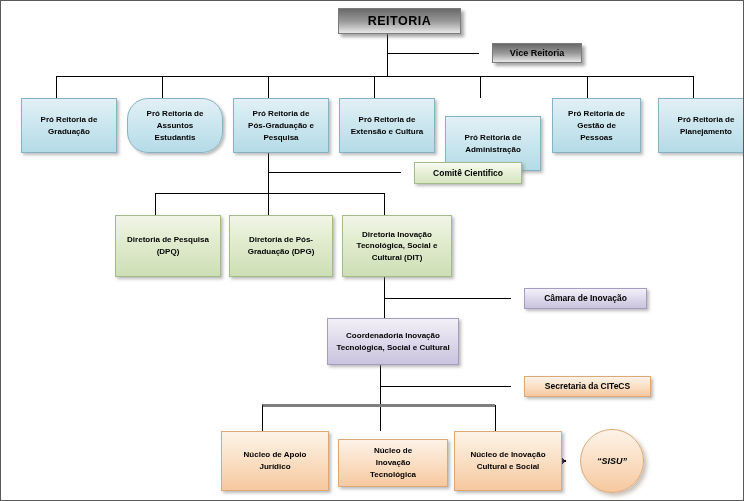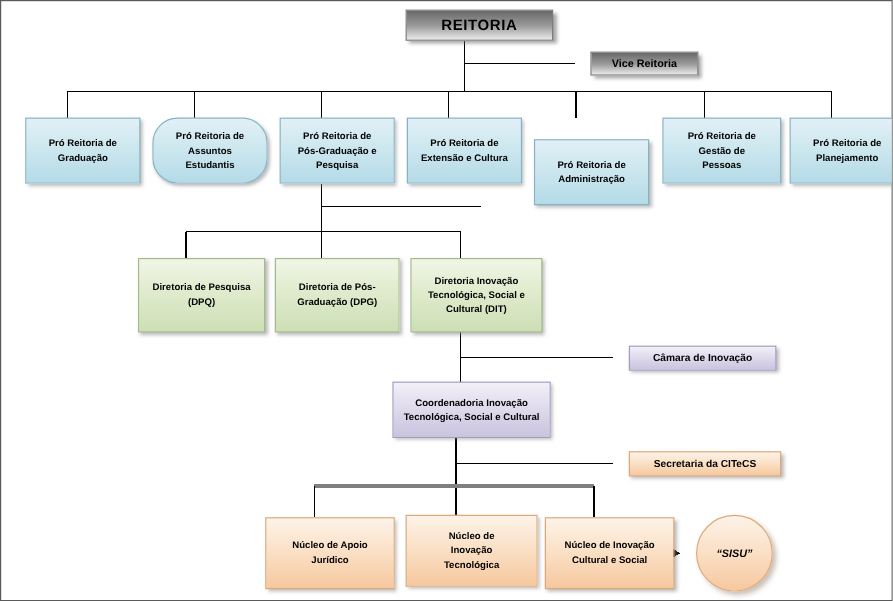--- a/index.html
+++ b/index.html
@@ -105,33 +105,34 @@
 
   <div class="box gray t12" style="left:324px;top:7px;width:123px;height:26px;">REITORIA</div>
 
   <div class="box gray t9" style="left:478px;top:42px;width:90px;height:20px;">Vice Reitoria</div>
 
   <div class="box blue" style="left:7px;top:97px;width:96px;height:55px;padding:0 10px;">Pró Reitoria de Graduação</div>
   <div class="box blue" style="left:113px;top:97px;width:96px;height:55px;padding:0 10px;border-radius:21px;">Pró Reitoria de Assuntos Estudantis</div>
   <div class="box blue" style="left:219px;top:97px;width:96px;height:55px;padding:0 10px;">Pró Reitoria de Pós-Graduação e Pesquisa</div>
   <div class="box blue" style="left:325px;top:97px;width:96px;height:55px;padding:0 10px;">Pró Reitoria de Extensão e Cultura</div>
   <div class="box blue" style="left:431px;top:115px;width:96px;height:55px;padding:0 8px;">Pró Reitoria de Administração</div>
-  <div class="box blue" style="left:538px;top:97px;width:99px;height:55px;padding:0 14px;">Pró Reitoria de Gestão de Pessoas</div>
+  <div class="box blue" style="left:538px;top:97px;width:89px;height:55px;padding:0 14px;">Pró Reitoria de Gestão de Pessoas</div>
   <div class="box blue" style="left:644px;top:97px;width:96px;height:55px;padding:0 8px;">Pró Reitoria de Planejamento</div>
 
+  <div class="box greenlite t85" style="left:400px;top:161px;width:108px;height:22px;">Comitê Cientifico</div>
 
   <div class="box green" style="left:101px;top:214px;width:106px;height:62px;padding:0 0;">Diretoria de Pesquisa (DPQ)</div>
   <div class="box green" style="left:215px;top:214px;width:104px;height:62px;padding:0 10px;">Diretoria de Pós-Graduação (DPG)</div>
   <div class="box green" style="left:328px;top:214px;width:110px;height:62px;padding:0 8px;line-height:1.45;">Diretoria Inovação Tecnológica, Social e Cultural (DIT)</div>
 
   <div class="box purple t85" style="left:510px;top:287px;width:123px;height:21px;">Câmara de Inovação</div>
 
   <div class="box purple" style="left:313px;top:317px;width:132px;height:47px;padding:0 8px;line-height:1.45;">Coordenadoria Inovação Tecnológica, Social e Cultural</div>
 
   <div class="box orange t85" style="left:510px;top:375px;width:127px;height:21px;">Secretaria da CITeCS</div>
 
   <div class="box orange" style="left:207px;top:430px;width:108px;height:60px;padding:0 10px;">Núcleo de Apoio Jurídico</div>
-  <div class="box orange" style="left:324px;top:428px;width:110px;height:60px;padding:0 27px;">Núcleo de Inovação Tecnológica</div>
+  <div class="box orange" style="left:324px;top:438px;width:110px;height:48px;padding:0 27px;">Núcleo de Inovação Tecnológica</div>
   <div class="box orange" style="left:440px;top:430px;width:108px;height:60px;padding:0 12px;">Núcleo de Inovação Cultural e Social</div>
 
   <div class="box orange circle t9" style="left:566px;top:428px;width:64px;height:64px;">“SISU”</div>
 
 </div>
 
 </body></html>

